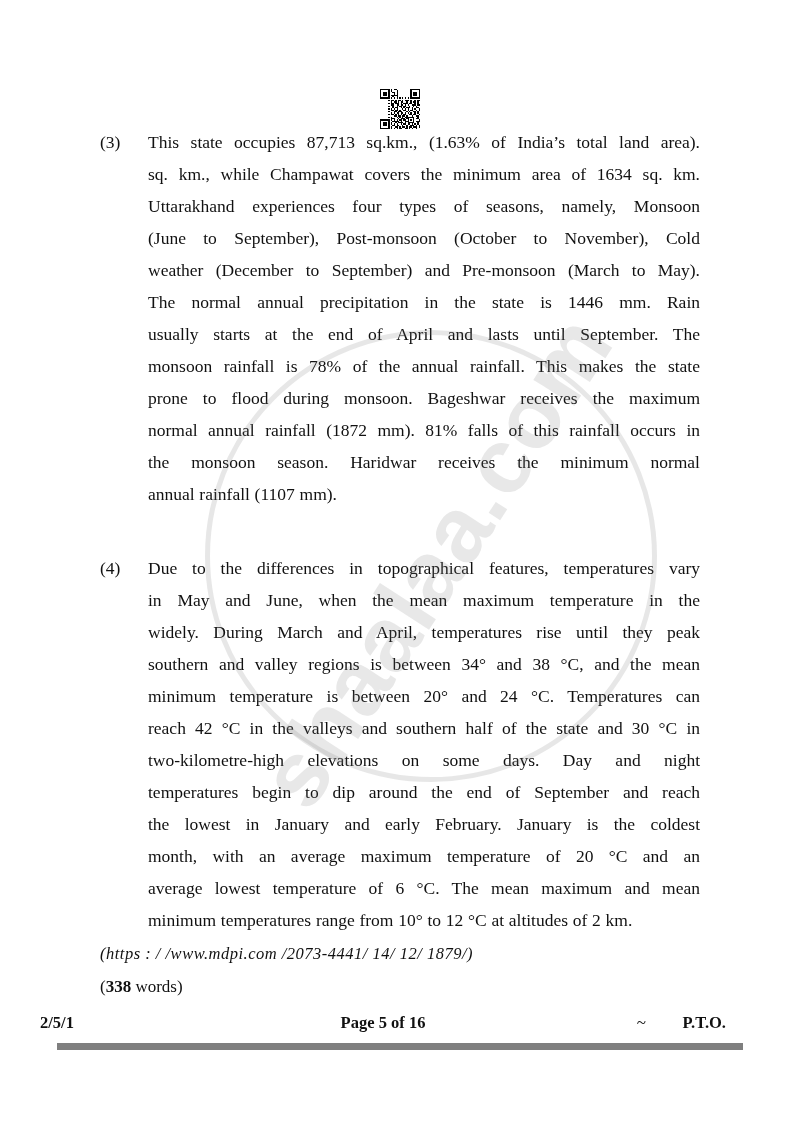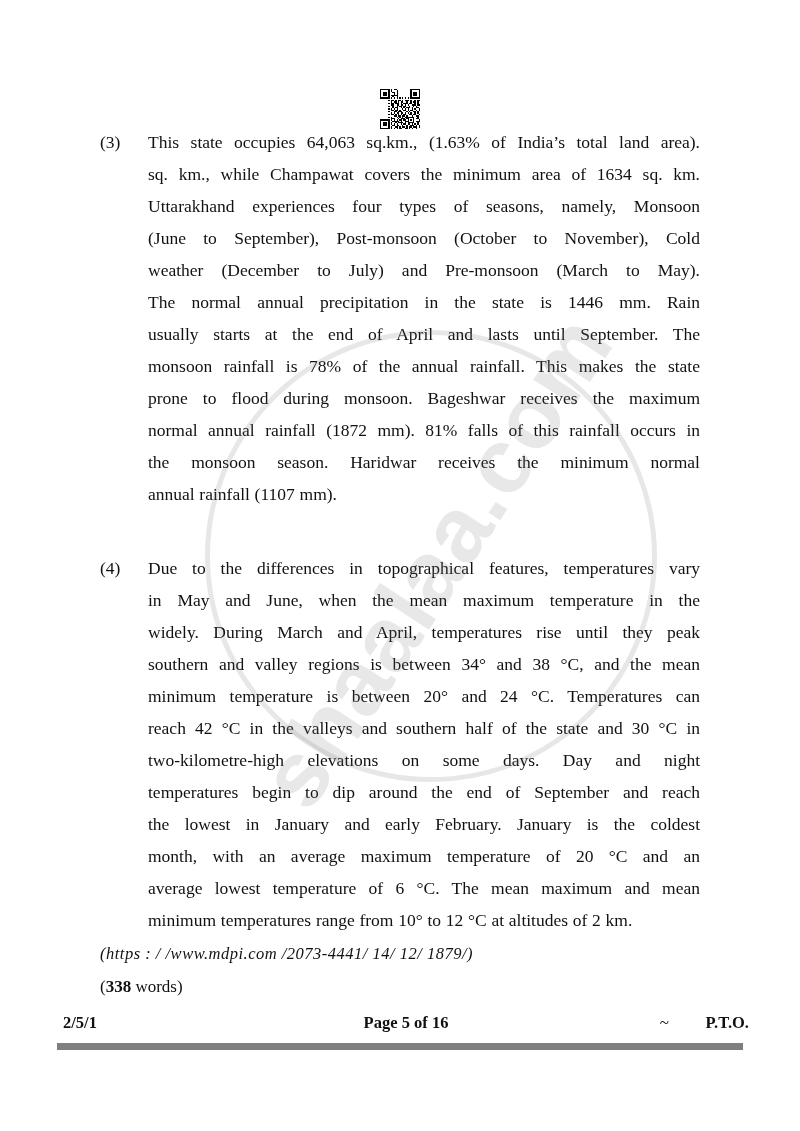--- a/index.html
+++ b/index.html
@@ -127,21 +127,21 @@
     width: 600px;
     text-align: left;
     font-size: 17px;
     z-index: 2;
   }
   .wordcount b { font-weight: 700; }
 
   
   .footer {
     position: absolute;
-    left: 63px;
+    left: 40px;
     top: 1012px;
     width: 686px;
     height: 26px;
     z-index: 2;
   }
   .footer-left,
   .footer-center,
   .footer-tilde,
   .footer-right {
     position: absolute;
@@ -366,25 +366,25 @@
           <rect x="23" y="28" width="1" height="1"></rect>
         <rect x="26" y="28" width="1" height="1"></rect>
       </g>
     </svg>
   </div>
 
   <div class="para" id="para3">
     <div class="para-row">
       <div class="para-marker">(3)</div>
       <div class="para-body">
-        <span class="jline">This state occupies 64,063 sq.km., (1.63% of India’s total land area).</span>
+        <span class="jline">This state occupies 87,713 sq.km., (1.63% of India’s total land area).</span>
         <span class="jline">sq. km., while Champawat covers the minimum area of 1634 sq. km.</span>
         <span class="jline">Uttarakhand experiences four types of seasons, namely, Monsoon</span>
         <span class="jline">(June to September), Post-monsoon (October to November), Cold</span>
-        <span class="jline">weather (December to July) and Pre-monsoon (March to May).</span>
+        <span class="jline">weather (December to September) and Pre-monsoon (March to May).</span>
         <span class="jline">The normal annual precipitation in the state is 1446 mm. Rain</span>
         <span class="jline">usually starts at the end of April and lasts until September. The</span>
         <span class="jline">monsoon rainfall is 78% of the annual rainfall. This makes the state</span>
         <span class="jline">prone to flood during monsoon. Bageshwar receives the maximum</span>
         <span class="jline">normal annual rainfall (1872 mm). 81% falls of this rainfall occurs in</span>
         <span class="jline">the monsoon season. Haridwar receives the minimum normal</span>
         <span class="jline last">annual rainfall (1107 mm).</span>
       </div>
     </div>
   </div>

